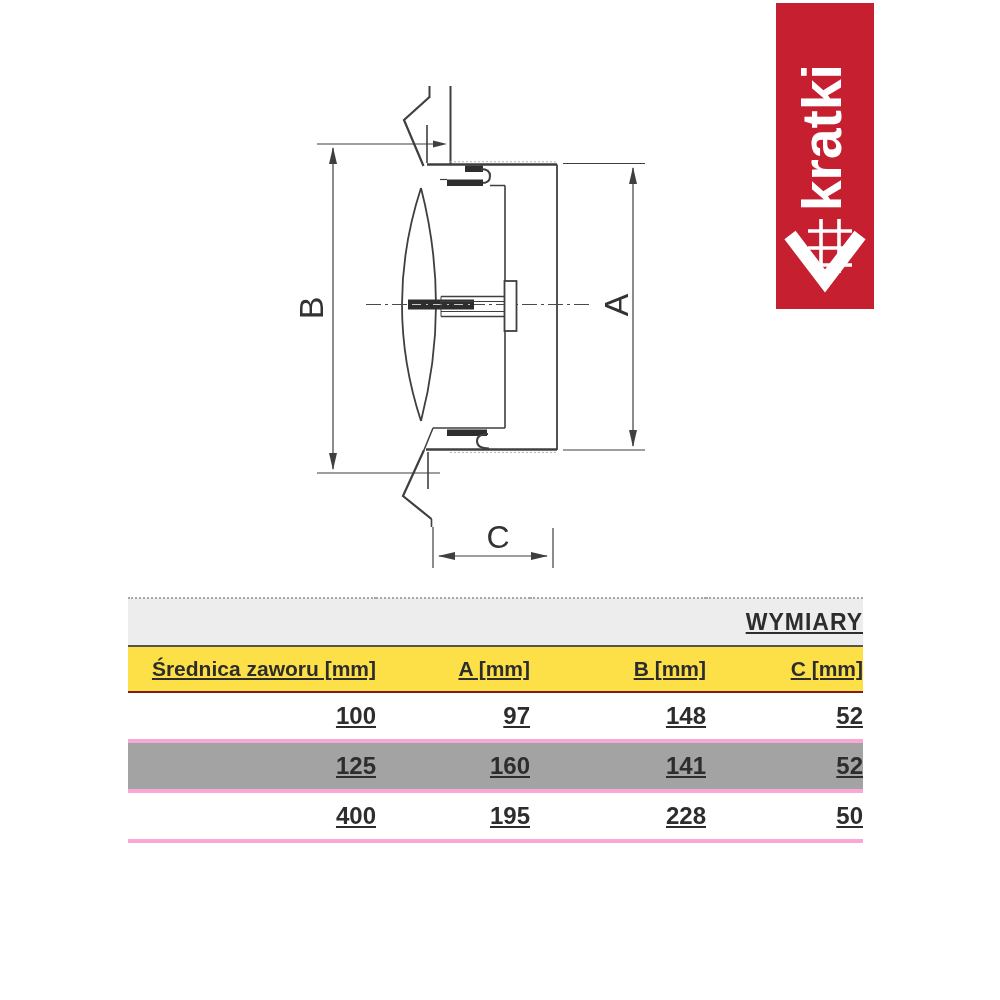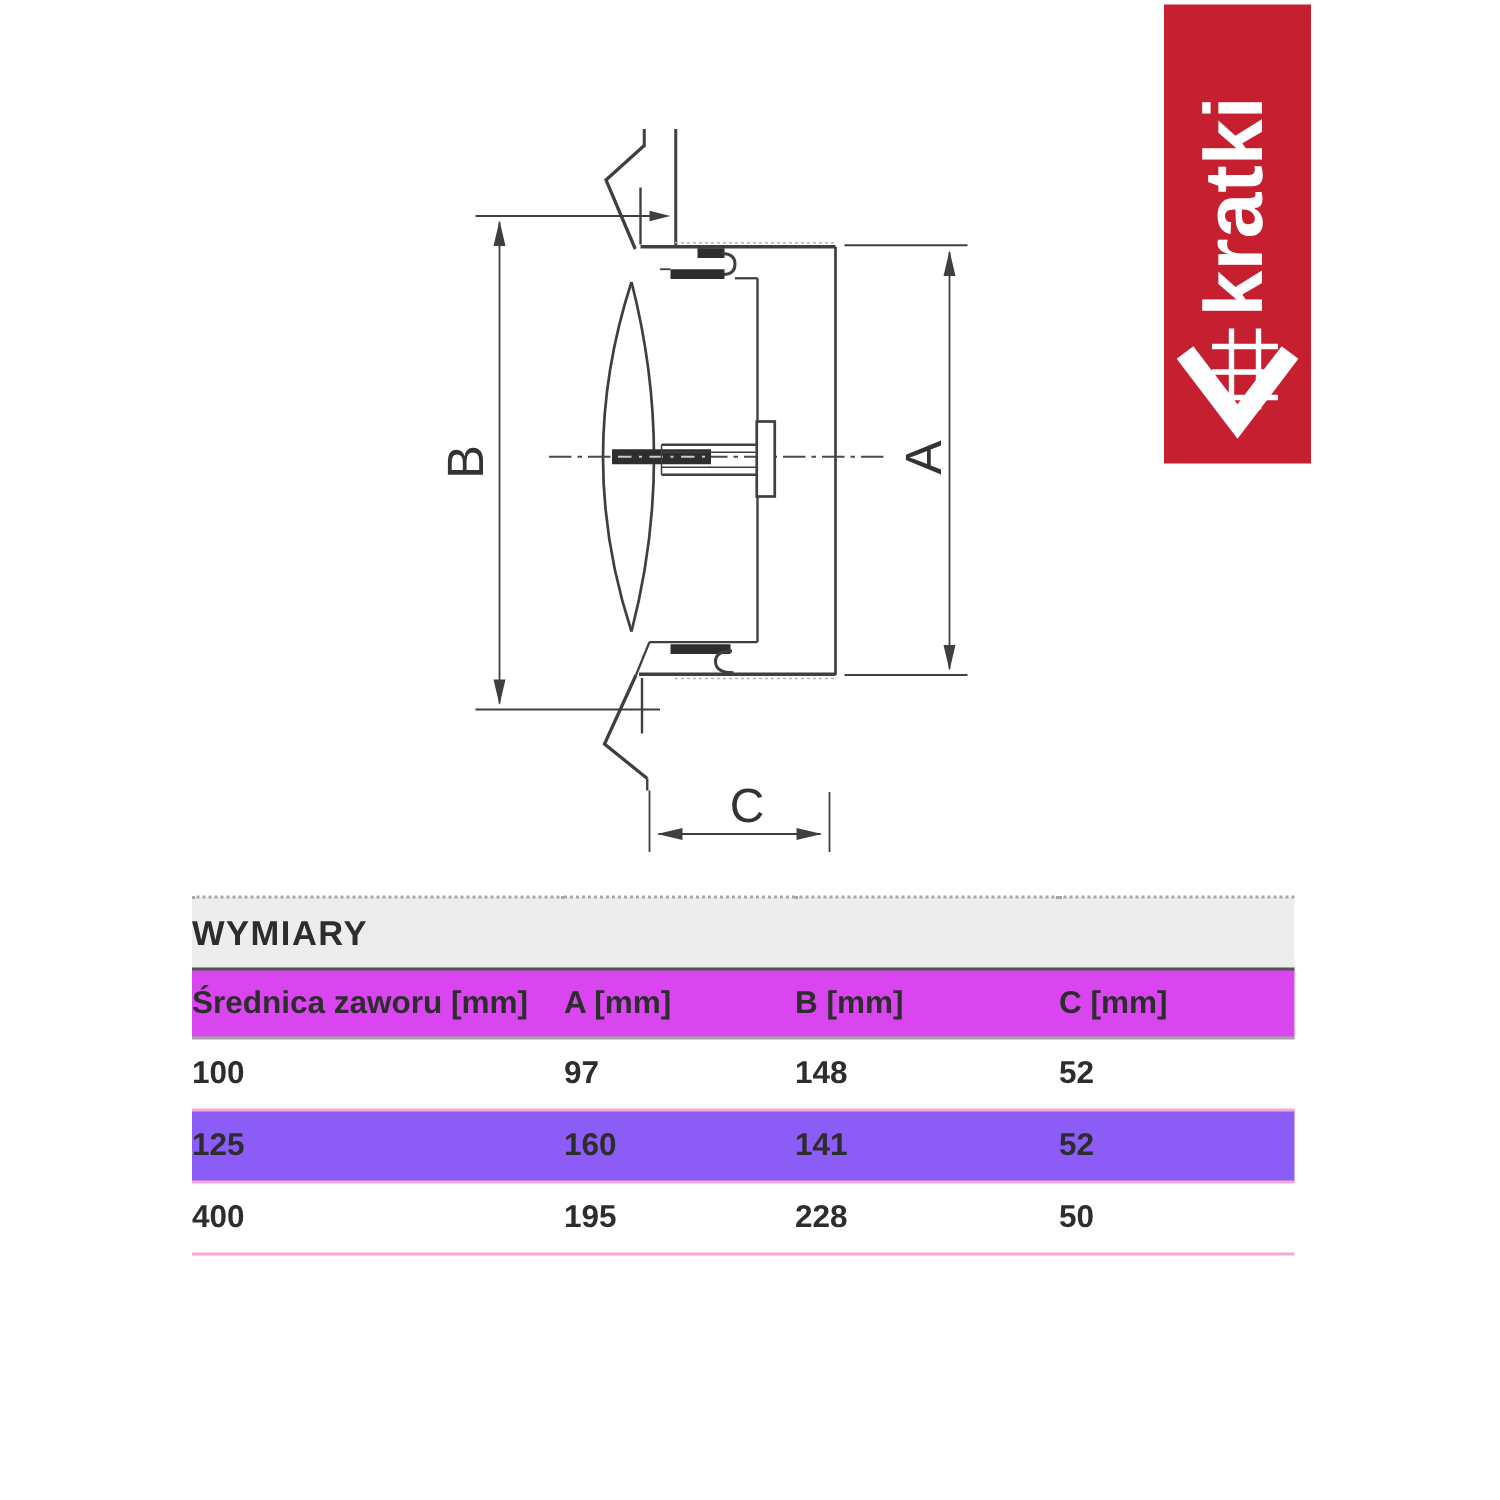--- a/index.html
+++ b/index.html
@@ -12,26 +12,26 @@
   
   .logo{position:absolute;left:776px;top:3px;width:98px;height:306px;background:#c51f30;}
   .logo-inner{position:absolute;left:0;top:0;width:306px;height:98px;
     transform-origin:0 0;transform:rotate(-90deg) translateX(-306px);
     display:flex;align-items:center;padding-left:14px;box-sizing:border-box;}
   .logo-text{color:#fff;font-weight:bold;font-size:55px;letter-spacing:0px;line-height:1;margin-left:6px;margin-top:-6px;}
 
   
   .dims{position:absolute;left:128px;top:597px;width:735px;border-collapse:collapse;table-layout:fixed;
     color:#2d2d2d;border-top:2px dotted #a8a8a8;border-bottom:2px solid #545454;}
-  .dims th,.dims td{padding:0;text-align:left;vertical-align:middle;}
+  .dims th,.dims td{padding:0;text-align:right;vertical-align:middle;text-decoration:underline;}
   .dims .title-row th{background:#ededed;height:46px;font-size:23px;font-weight:bold;letter-spacing:1px;
     border-bottom:2px solid #545454;}
-  .dims .cols-row th{height:44px;font-size:21px;font-weight:bold;border-bottom:2px solid #a3a3a3;background:#d946ef;}
-  .dims tbody td{height:46px;font-size:21px;font-weight:bold;border-bottom:2px solid #f9a8d4;background:#fff;}
-  .dims tbody tr.alt td{background:#8b5cf6;}
+  .dims .cols-row th{height:44px;font-size:21px;font-weight:bold;border-bottom:2px solid #7f1d1d;background:#fde047;}
+  .dims tbody td{height:46px;font-size:24px;font-weight:bold;border-bottom:4px solid #f9a8d4;background:#fff;}
+  .dims tbody tr.alt td{background:#a3a3a3;}
 </style>
 </head>
 <body>
 
 <div class="page">
 
   <svg class="drawing" viewBox="0 0 1000 1000" xmlns="http://www.w3.org/2000/svg">
     <g stroke="#3f3f3f" fill="none" stroke-linecap="butt">
 
       <g>

